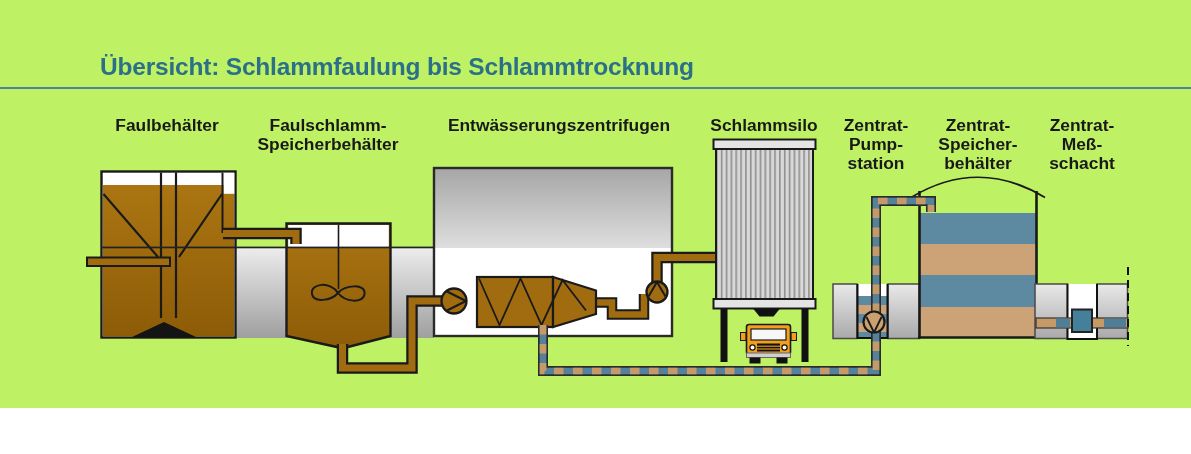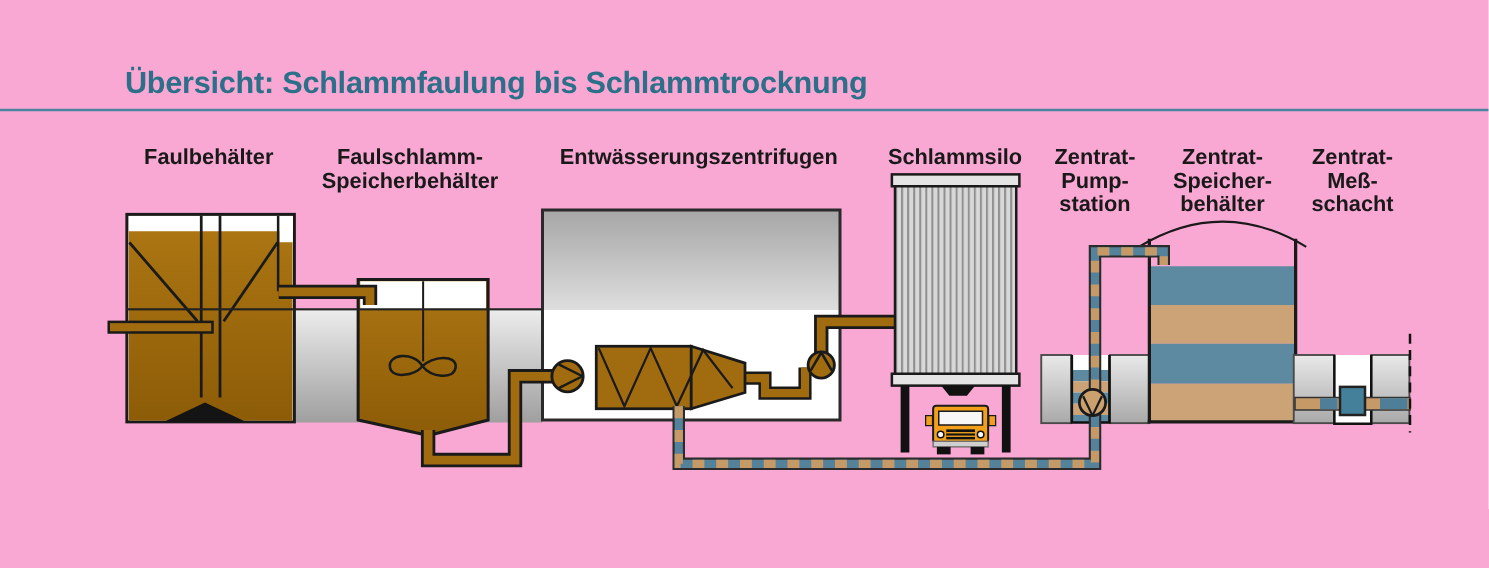--- a/index.html
+++ b/index.html
@@ -1,16 +1,16 @@
 <!DOCTYPE html>
 <html><head>
 <meta charset="utf-8">
 <style>
   html,body{margin:0;padding:0;background:#fff;}
-  #stage{position:relative;width:1191px;height:454px;background:#f9a8d4;overflow:hidden;
+  #stage{position:relative;width:1191px;height:408px;background:#bef264;overflow:hidden;
          font-family:"Liberation Sans", sans-serif;}
   #page-title{position:absolute;left:100px;top:53px;margin:0;
               font-size:24.5px;font-weight:bold;color:#2b7088;letter-spacing:-0.2px;
               white-space:nowrap;}
   #header-rule{position:absolute;left:0;top:87px;width:1191px;height:2.4px;background:#4c84a0;}
   svg{position:absolute;left:0;top:0;}
   .eq-label{font-size:17.4px;font-weight:bold;fill:#191919;}
 </style>
 </head>
 <body>

